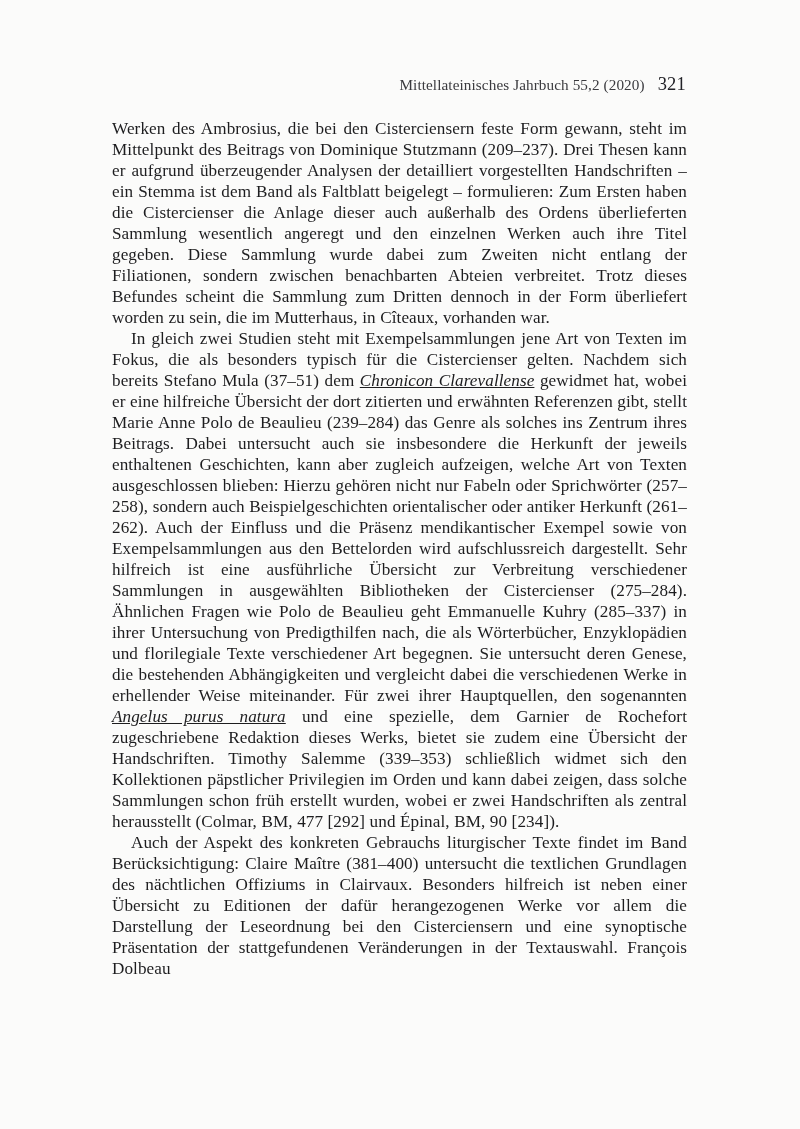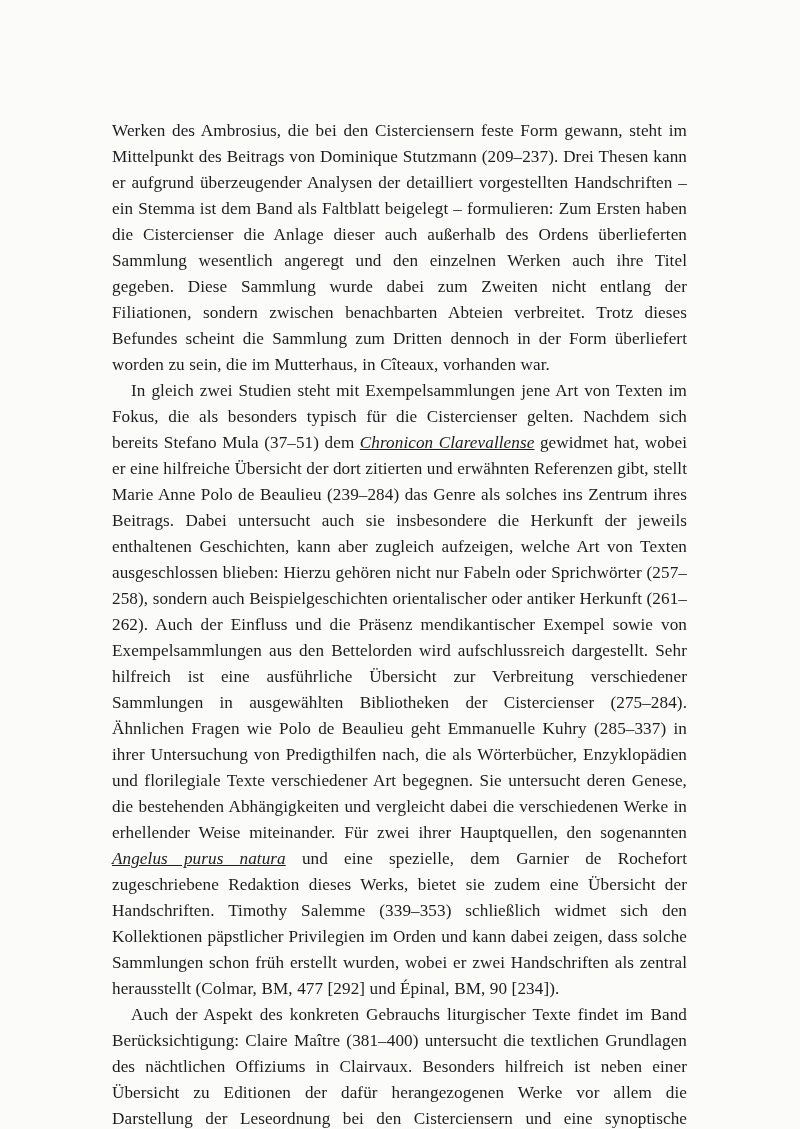--- a/index.html
+++ b/index.html
@@ -50,21 +50,21 @@
     left: 112px;
     top: 118px;
     width: 575px;
   }
 
   p.para {
     margin: 0;
     text-align: justify;
     text-align-last: left;
     font-size: 17.15px;
-    line-height: 26px;
+    line-height: 21px;
     letter-spacing: 0.005em;
     word-spacing: 0.006em;
     hyphens: manual;
     -webkit-hyphens: manual;
   }
   p.para + p.para {
     text-indent: 19px;
   }
   p.para.last {
     text-align-last: justify;
@@ -72,20 +72,23 @@
   i {
     font-style: italic;
     text-decoration: underline;
   }
 </style>
 </head>
 <body>
 
 <div class="page">
 
+  <div class="running-head">
+    <span class="rh-title">Mittellateinisches Jahrbuch 55,2 (2020)</span><span class="rh-folio">321</span>
+  </div>
 
   <div class="textblock">
     <p class="para"><span>Werken des Ambrosius, die bei den Cisterciensern feste Form gewann, steht im Mittelpunkt des Beitrags von Dominique Stutzmann (209–237). Drei Thesen kann er aufgrund überzeugender Analysen der detailliert vorgestellten Handschriften – ein Stemma ist dem Band als Faltblatt beigelegt – formulieren: Zum Ersten haben die Cistercienser die Anlage dieser auch außerhalb des Ordens überlieferten Sammlung wesentlich angeregt und den einzelnen Werken auch ihre Titel gegeben. Diese Sammlung wurde dabei zum Zweiten nicht entlang der Filiationen, sondern zwischen benachbarten Abteien verbreitet. Trotz dieses Befundes scheint die Sammlung zum Dritten dennoch in der Form überliefert worden zu sein, die im Mutterhaus, in Cîteaux, vorhanden war.</span></p>
     <p class="para"><span>In gleich zwei Studien steht mit Exempelsammlungen jene Art von Texten im Fokus, die als besonders typisch für die Cistercienser gelten. Nachdem sich bereits Stefano Mula (37–51) dem </span><i>Chronicon Clarevallense</i><span> gewidmet hat, wobei er eine hilfreiche Übersicht der dort zitierten und erwähnten Referenzen gibt, stellt Marie Anne Polo de Beaulieu (239–284) das Genre als solches ins Zentrum ihres Beitrags. Dabei untersucht auch sie insbesondere die Herkunft der jeweils enthaltenen Geschichten, kann aber zugleich aufzeigen, welche Art von Texten ausgeschlossen blieben: Hierzu gehören nicht nur Fabeln oder Sprichwörter (257–258), sondern auch Beispielgeschichten orientalischer oder antiker Herkunft (261–262). Auch der Einfluss und die Präsenz mendikantischer Exempel sowie von Exempelsammlungen aus den Bettelorden wird aufschlussreich dargestellt. Sehr hilfreich ist eine ausführliche Übersicht zur Verbreitung verschiedener Sammlungen in ausgewählten Bibliotheken der Cistercienser (275–284). Ähnlichen Fragen wie Polo de Beaulieu geht Emmanuelle Kuhry (285–337) in ihrer Untersuchung von Predigthilfen nach, die als Wörterbücher, Enzyklopädien und florilegiale Texte verschiedener Art begegnen. Sie untersucht deren Genese, die bestehenden Abhängigkeiten und vergleicht dabei die verschiedenen Werke in erhellender Weise miteinander. Für zwei ihrer Hauptquellen, den sogenannten </span><i>Angelus purus natura</i><span> und eine spezielle, dem Garnier de Rochefort zugeschriebene Redaktion dieses Werks, bietet sie zudem eine Übersicht der Handschriften. Timothy Salemme (339–353) schließlich widmet sich den Kollektionen päpstlicher Privilegien im Orden und kann dabei zeigen, dass solche Sammlungen schon früh erstellt wurden, wobei er zwei Handschriften als zentral herausstellt (Colmar, BM, 477 [292] und Épinal, BM, 90 [234]).</span></p>
     <p class="para last"><span>Auch der Aspekt des konkreten Gebrauchs liturgischer Texte findet im Band Berücksichtigung: Claire Maître (381–400) untersucht die textlichen Grundlagen des nächtlichen Offiziums in Clairvaux. Besonders hilfreich ist neben einer Übersicht zu Editionen der dafür herangezogenen Werke vor allem die Darstellung der Leseordnung bei den Cisterciensern und eine synoptische Präsentation der stattgefundenen Veränderungen in der Textauswahl. François Dolbeau</span></p>
   </div>
 
 </div>
 
 </body></html>

